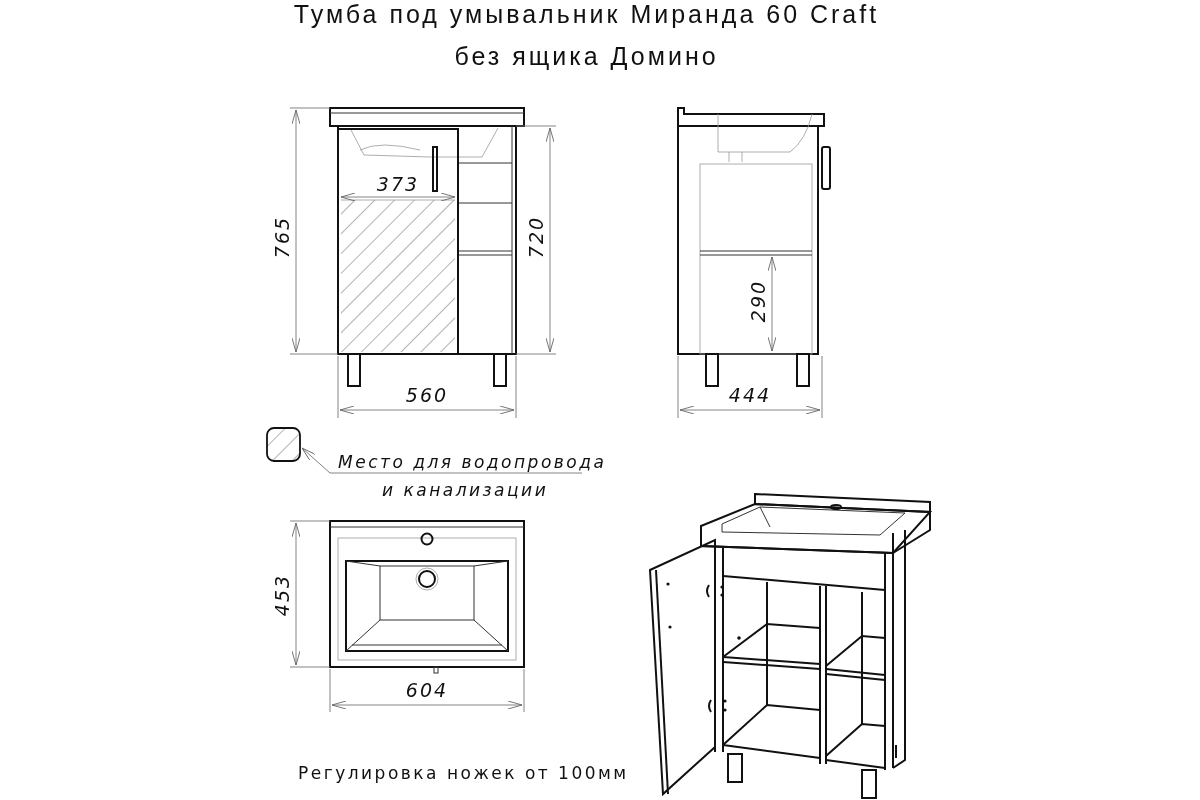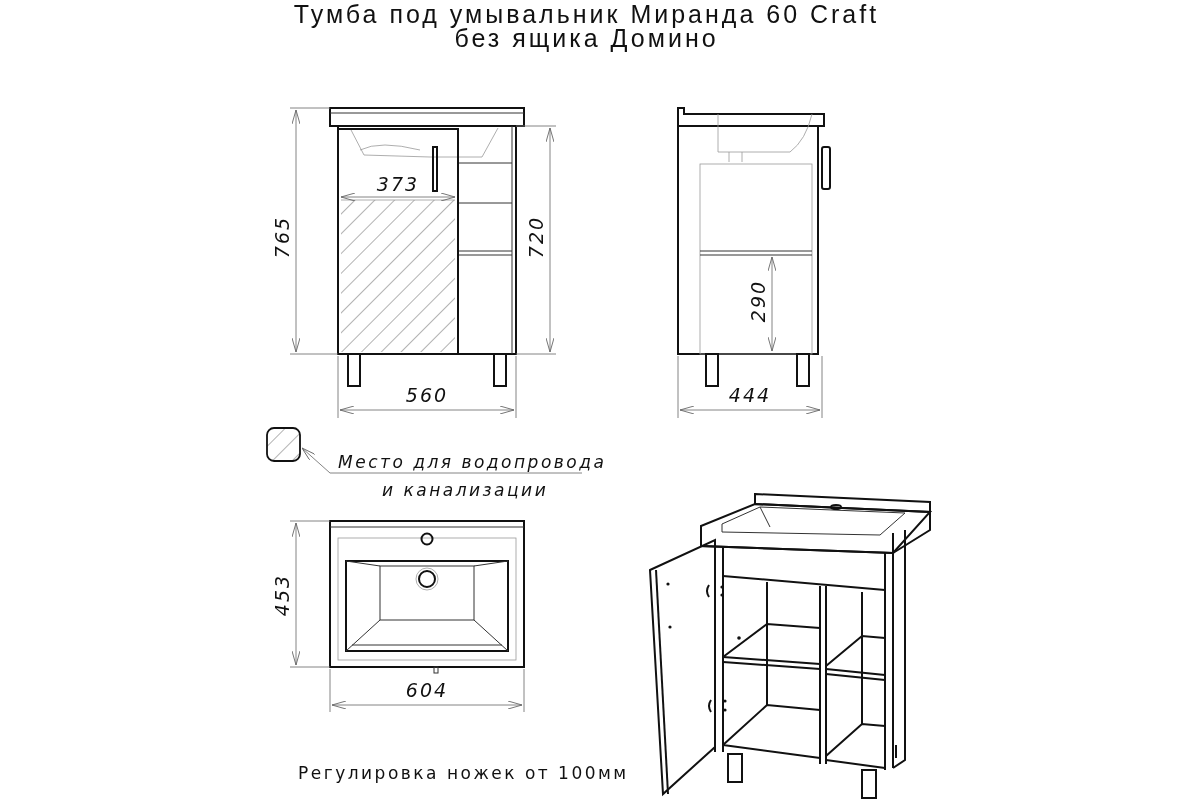--- a/index.html
+++ b/index.html
@@ -2,21 +2,21 @@
 <html><head>
 <meta charset="utf-8">
 <style>
   html, body { margin:0; padding:0; background:#ffffff; }
   body { width:1200px; height:800px; position:relative; overflow:hidden;
          font-family:"DejaVu Sans", sans-serif; color:#111; }
   .title { position:absolute; left:0; width:1173px; text-align:center;
            font-family:Liberation Sans, sans-serif; font-weight:300;
            letter-spacing:3px; font-size:25px; color:#111; }
   .title.l1 { top:0px; }
-  .title.l2 { top:24px; }
+  .title.l2 { top:42px; }
   svg { position:absolute; left:0; top:0; }
   .dim { font-family:"DejaVu Sans", sans-serif; font-style:italic; font-size:19px; fill:#111; letter-spacing:2px; }
   .note { font-family:"DejaVu Sans", sans-serif; font-style:italic; font-size:17px; fill:#111; letter-spacing:2.5px; }
   .foot { font-family:"DejaVu Sans", sans-serif; font-size:17px; fill:#111; letter-spacing:2.5px; }
   .k { stroke:#111; fill:none; stroke-width:2; }
   .t { stroke:#333; fill:none; stroke-width:1; }
   .g { stroke:#999; fill:none; stroke-width:0.8; }
   .d { stroke:#777; fill:none; stroke-width:0.9; }
 </style>
 </head>

